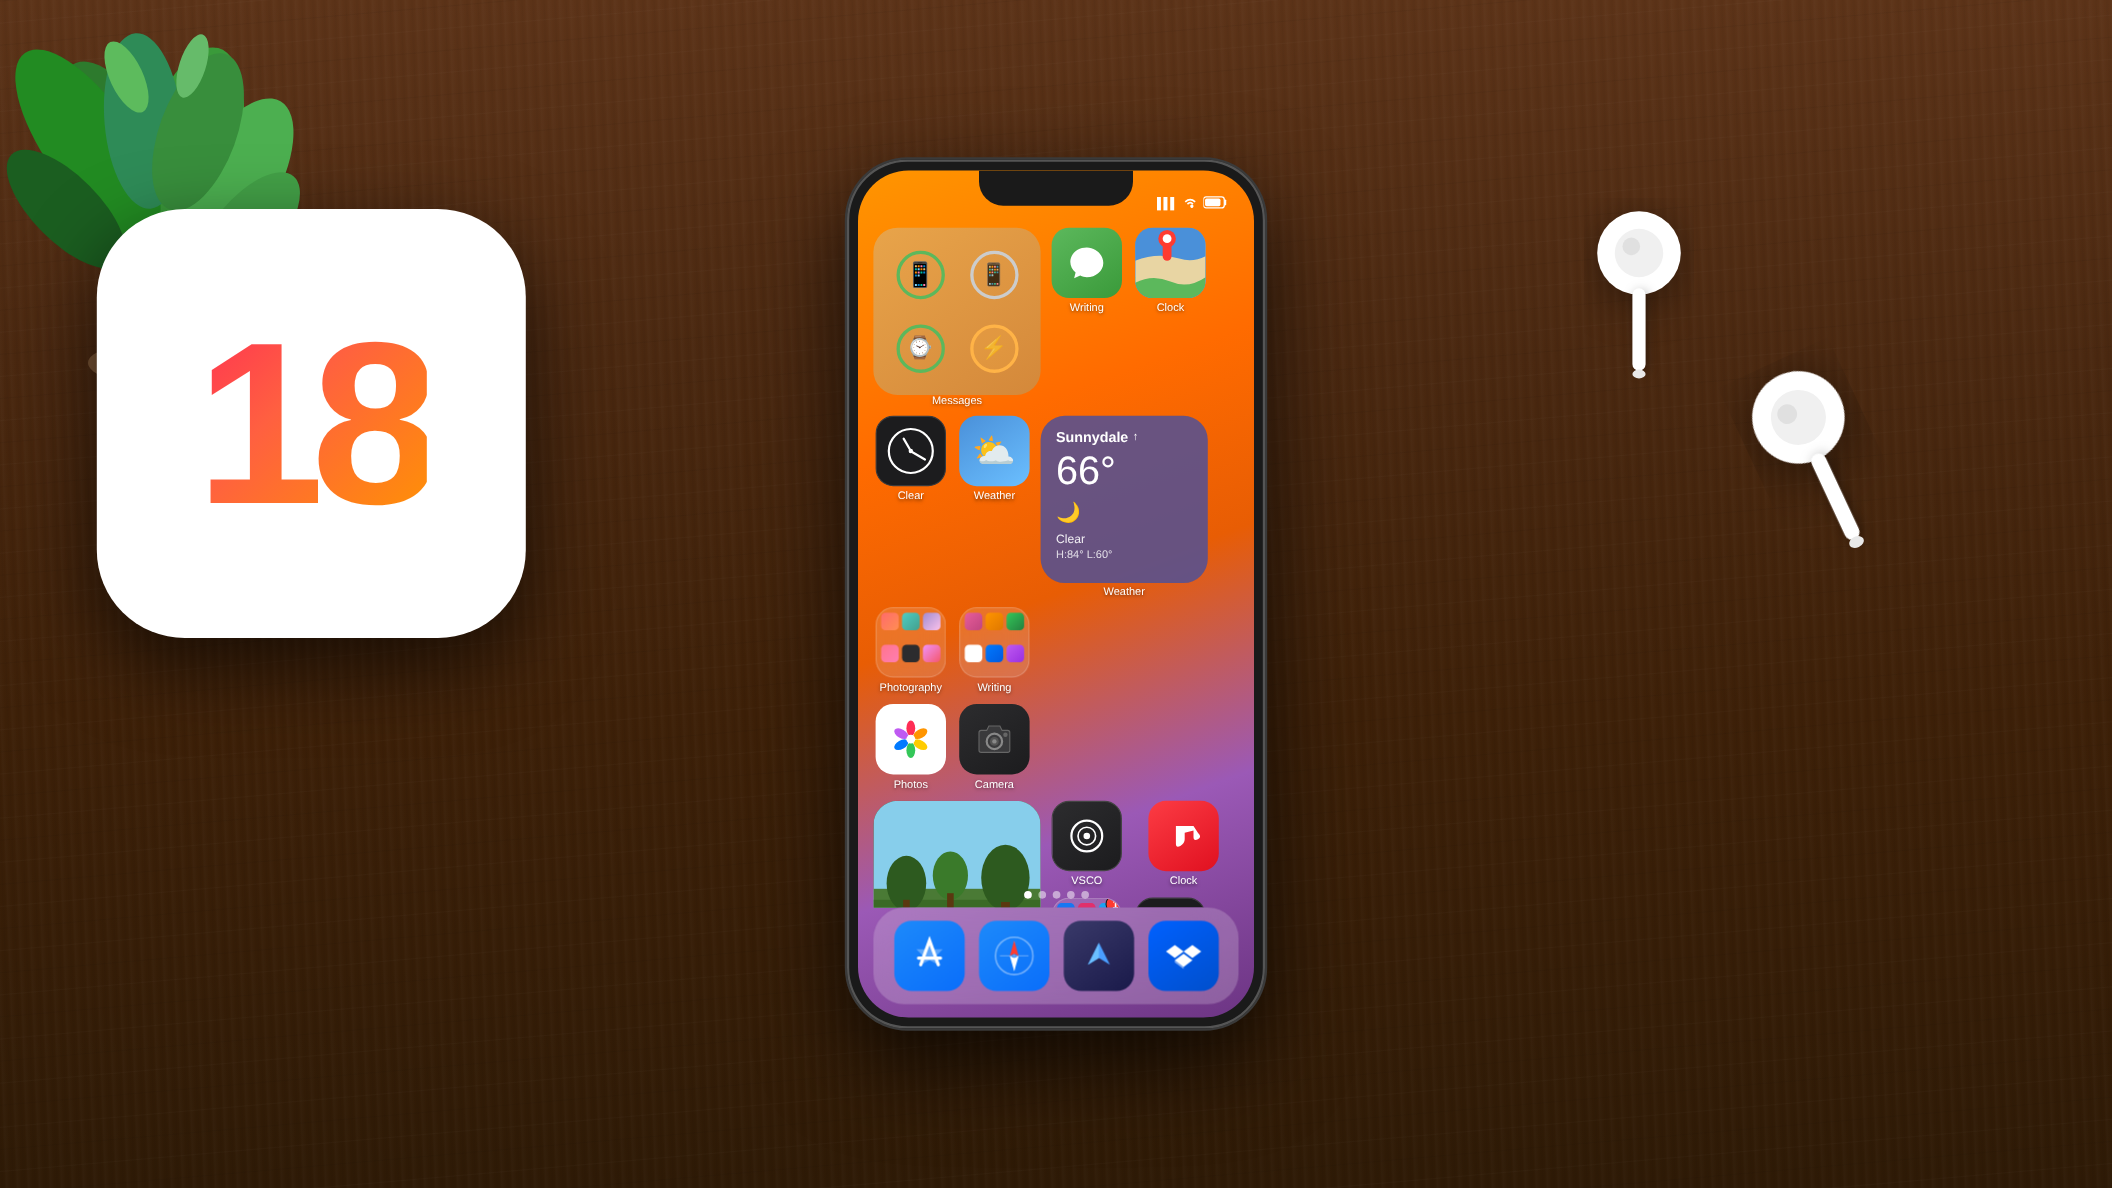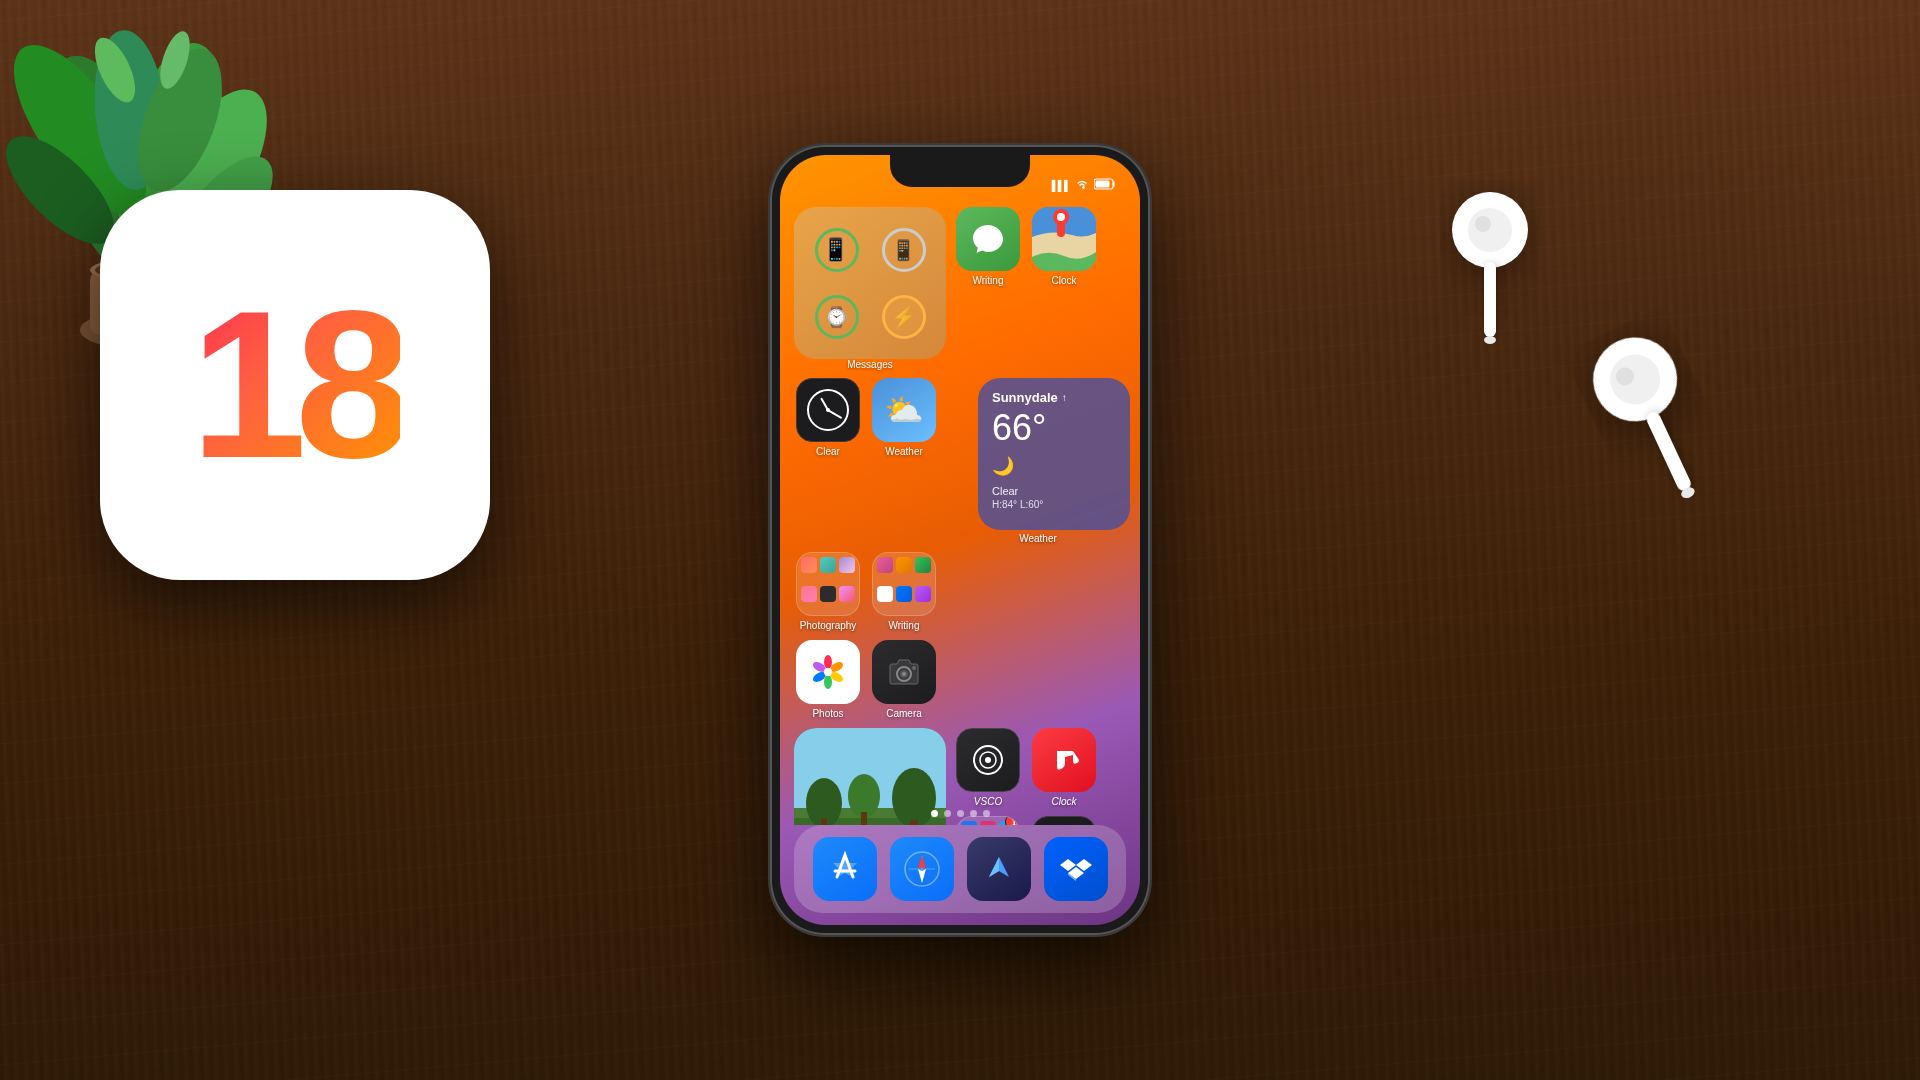--- a/index.html
+++ b/index.html
@@ -263,21 +263,20 @@
     }
 
     
     .widget-weather {
       width: 152px;
       background: rgba(80, 80, 150, 0.85);
       border-radius: 22px;
       padding: 12px 14px;
       color: white;
       flex-shrink: 0;
-      margin-left: 32px;
     }
 
     .weather-city {
       font-size: 13px;
       font-weight: 600;
       display: flex;
       align-items: center;
       gap: 4px;
     }
 
@@ -460,21 +459,21 @@
     <ellipse cx="160" cy="140" rx="35" ry="80" fill="#2E8B57" transform="rotate(-5, 160, 140)"></ellipse>
     <ellipse cx="210" cy="150" rx="35" ry="75" fill="#388E3C" transform="rotate(20, 210, 150)"></ellipse>
     <ellipse cx="90" cy="220" rx="30" ry="70" fill="#1B5E20" transform="rotate(-45, 90, 220)"></ellipse>
     <ellipse cx="255" cy="240" rx="30" ry="65" fill="#43A047" transform="rotate(40, 255, 240)"></ellipse>
 
     <ellipse cx="145" cy="100" rx="15" ry="35" fill="#5DBB5D" transform="rotate(-25, 145, 100)"></ellipse>
     <ellipse cx="205" cy="90" rx="12" ry="30" fill="#66BB6A" transform="rotate(18, 205, 90)"></ellipse>
   </svg>
 </div>
 
-<div class="ios18-logo" style="position:absolute; left:100px; top:190px; width:390px; height:390px; background:white; border-radius:80px; display:flex; align-items:center; justify-content:center; box-shadow: 0 25px 70px rgba(0,0,0,0.6); z-index:5;">
+<div class="ios18-logo" style="position:absolute; left:88px; top:190px; width:390px; height:390px; background:white; border-radius:80px; display:flex; align-items:center; justify-content:center; box-shadow: 0 25px 70px rgba(0,0,0,0.6); z-index:5;">
   <span style="font-size:210px; font-weight:900; background:linear-gradient(135deg, #FF2D55 0%, #FF6040 40%, #FF9500 100%); -webkit-background-clip:text; -webkit-text-fill-color:transparent; background-clip:text; line-height:1; letter-spacing:-12px;">18</span>
 </div>
 
 <div class="iphone" style="position:absolute; left:50%; top:50%; transform:translate(-50%, -50%); width:380px; height:790px;">
 
   <div class="iphone-screen">
 
     <div class="notch"></div>
 
     <div class="status-bar">
@@ -674,21 +673,21 @@
                 <path d="M31 115 Q76 105 121 115" stroke="rgba(150,200,255,0.6)" stroke-width="2" fill="none"></path>
               </svg>
             </div>
 
           </div>
 
         </div>
 
         <div class="right-column">
 
-          <div style="display:flex;gap:8px;font-style:italic;">
+          <div style="display:flex;gap:20px;">
             <div class="app-icon app-vsco">
               <div class="app-icon-img" style="background:linear-gradient(145deg, #2C2C2E, #1C1C1E); border:1px solid #444;">
                 <svg width="36" height="36" viewBox="0 0 36 36">
                   <circle cx="18" cy="18" r="14" stroke="white" stroke-width="2" fill="none"></circle>
                   <circle cx="18" cy="18" r="8" stroke="white" stroke-width="1.5" fill="none"></circle>
                   <circle cx="18" cy="18" r="3" fill="white"></circle>
                 </svg>
               </div>
               <span class="app-label">VSCO</span>
             </div>

